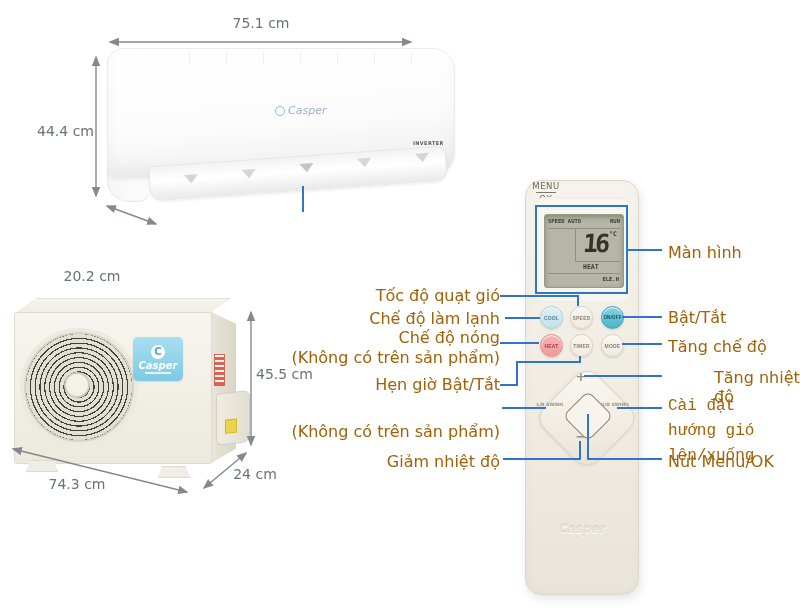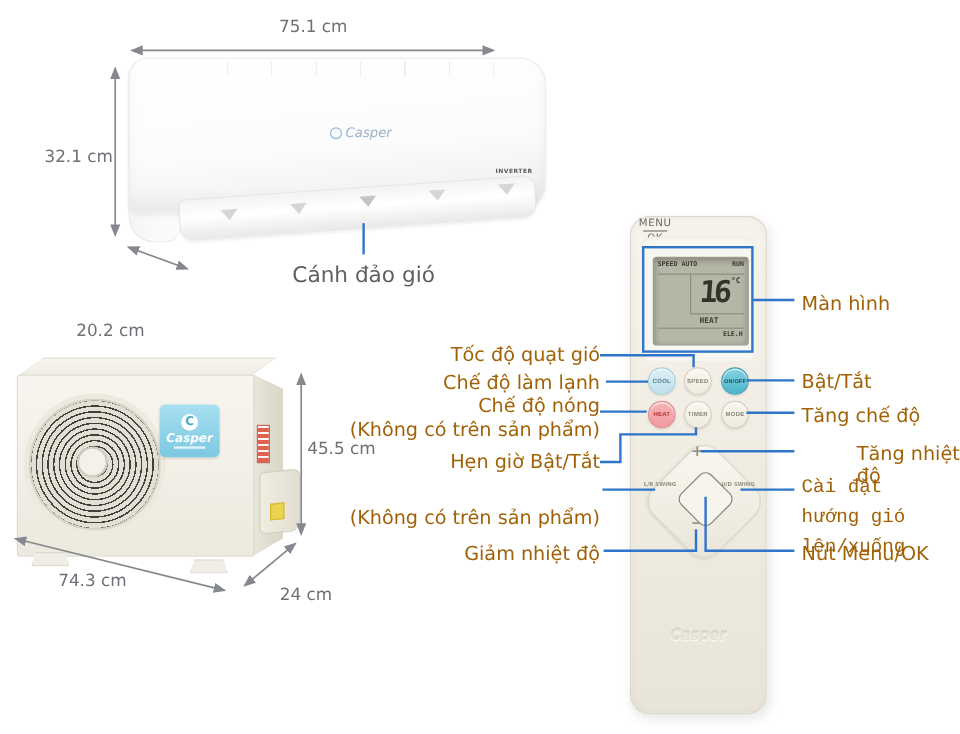--- a/index.html
+++ b/index.html
@@ -212,26 +212,25 @@
     <path class="blue" d="M502,408 H546"></path>
     <path class="blue" d="M503,459 H580 V441"></path>
     <path class="blue" d="M622,317 H662"></path>
     <path class="blue" d="M622,344 H662"></path>
     <path class="blue" d="M584,376 H662"></path>
     <path class="blue" d="M617,408 H662"></path>
     <path class="blue" d="M588,414 V459 H662"></path>
   </svg>
 
   <div class="abs dim tcenter" style="left:211px;top:15px;width:100px;">75.1 cm</div>
-  <div class="abs dim tright" style="left:18px;top:123px;width:76px;">32.1 cm</div>
+  <div class="abs dim tright" style="left:18px;top:123px;width:76px;">44.4 cm</div>
   <div class="abs dim tcenter" style="left:56px;top:220px;width:72px;margin-top:48px;">20.2 cm</div>
   <div class="abs dim tcenter" style="left:36px;top:476px;width:82px;">74.3 cm</div>
-  <div class="abs dim tcenter" style="left:225px;top:488px;width:60px;">24 cm</div>
+  <div class="abs dim tcenter" style="left:225px;top:466px;width:60px;">24 cm</div>
   <div class="abs dim" style="left:256px;top:366px;">45.5 cm</div>
-  <div class="abs" style="left:243px;top:219px;width:120px;text-align:center;font-size:18px;color:#5c6065;">Cánh đảo gió</div>
 
   <div class="abs callout tright" style="right:300px;top:286px;width:230px;">Tốc độ quạt gió</div>
   <div class="abs callout tright" style="right:300px;top:309px;width:230px;">Chế độ làm lạnh</div>
   <div class="abs callout tright" style="right:300px;top:328px;width:230px;">Chế độ nóng</div>
   <div class="abs callout tright" style="right:300px;top:348px;width:230px;">(Không có trên sản phẩm)</div>
   <div class="abs callout tright" style="right:300px;top:375px;width:230px;">Hẹn giờ Bật/Tắt</div>
   <div class="abs callout tright" style="right:300px;top:422px;width:230px;">(Không có trên sản phẩm)</div>
   <div class="abs callout tright" style="right:300px;top:452px;width:230px;">Giảm nhiệt độ</div>
 
   <div class="abs callout" style="left:668px;top:243px;">Màn hình</div>

